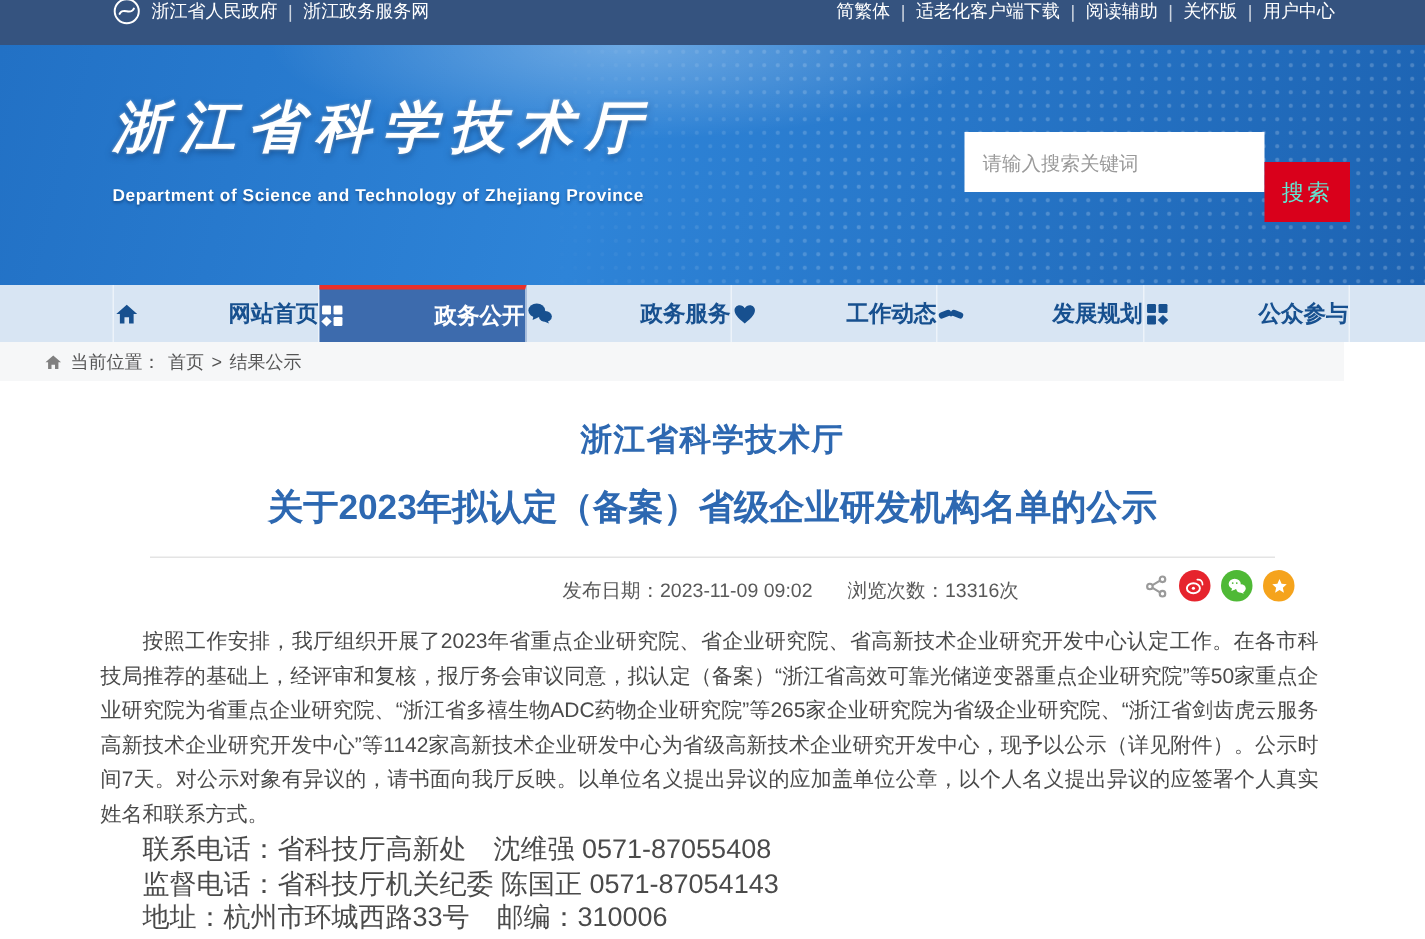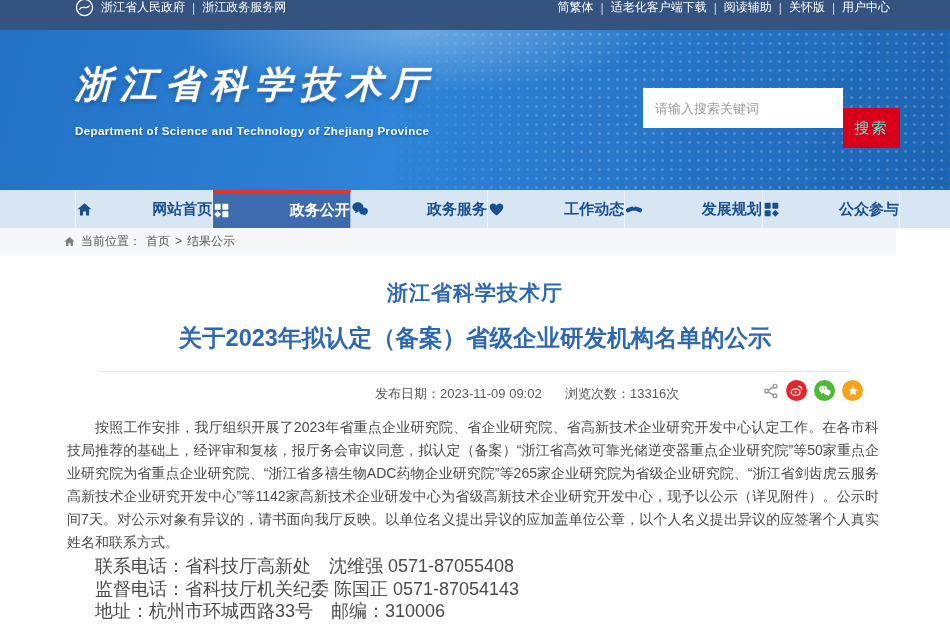--- a/index.html
+++ b/index.html
@@ -71,21 +71,21 @@
   .nav-item:first-child { border-left:1px solid rgba(255,255,255,.55); }
   .nav-item svg { flex:0 0 auto; }
   .nav-item.active {
     background:var(--nav-active-bg,#3d6bad); color:#fff;
     border-top:3px solid var(--active-tab-red,#e8302a);
   }
   
   .breadcrumb {
     position:absolute; top:228px; left:0; width:896px; height:26px;
     background:#f6f7f8; display:flex; align-items:center; gap:5px;
-    padding-left:63px; font-size:12px; color:#555;
+    padding-left:29px; font-size:12px; color:#555;
   }
   .breadcrumb .crumb-link { cursor:pointer; }
   
   .article { position:absolute; top:254px; left:65px; width:820px; color:#4a4a4a; }
   .article-title-1 {
     margin-top:25px; text-align:center; color:var(--title-blue,#2d68b1);
     font-size:21px; font-weight:600; letter-spacing:1px;
   }
   .article-title-2 {
     margin-top:15px; text-align:center; color:var(--title-blue,#2d68b1);

